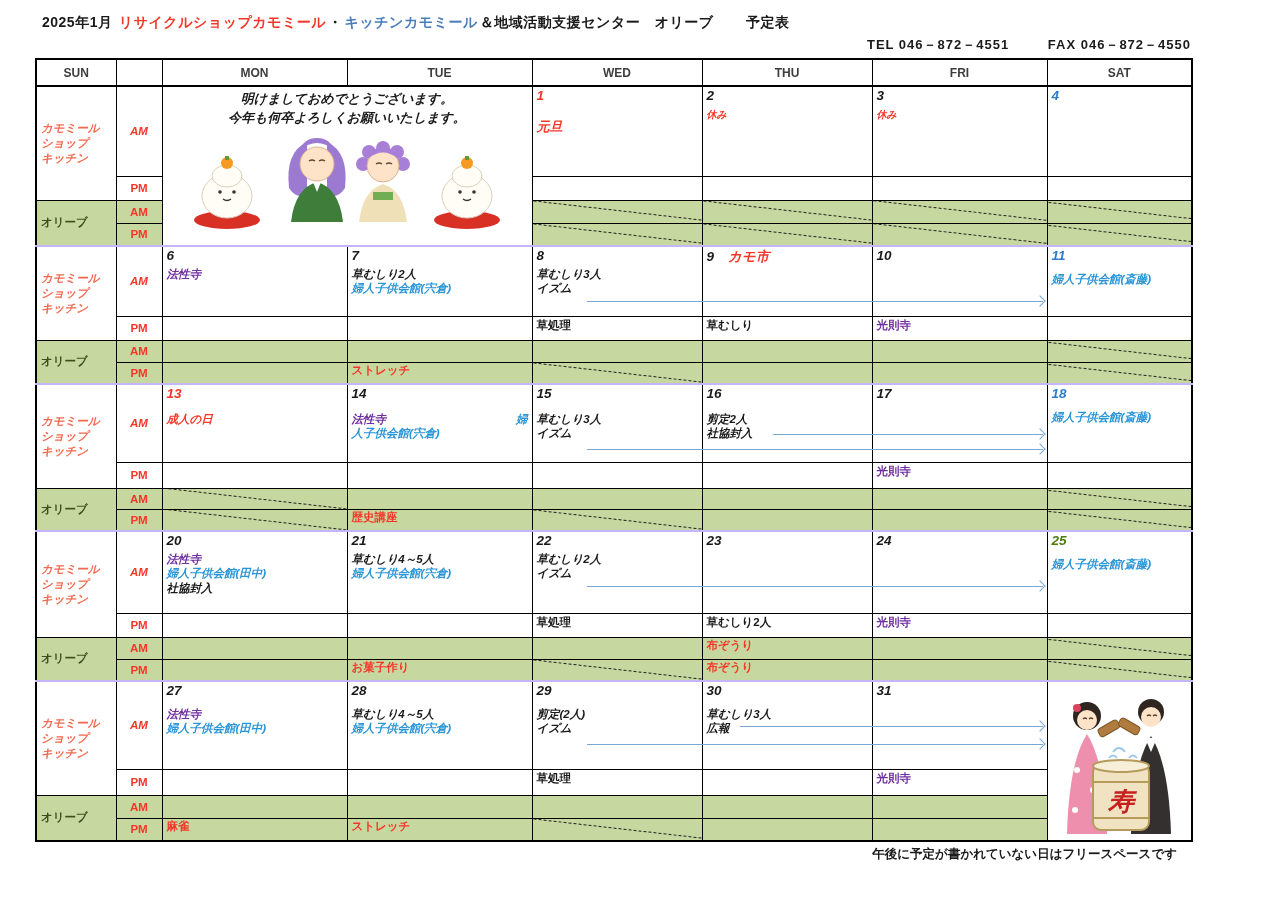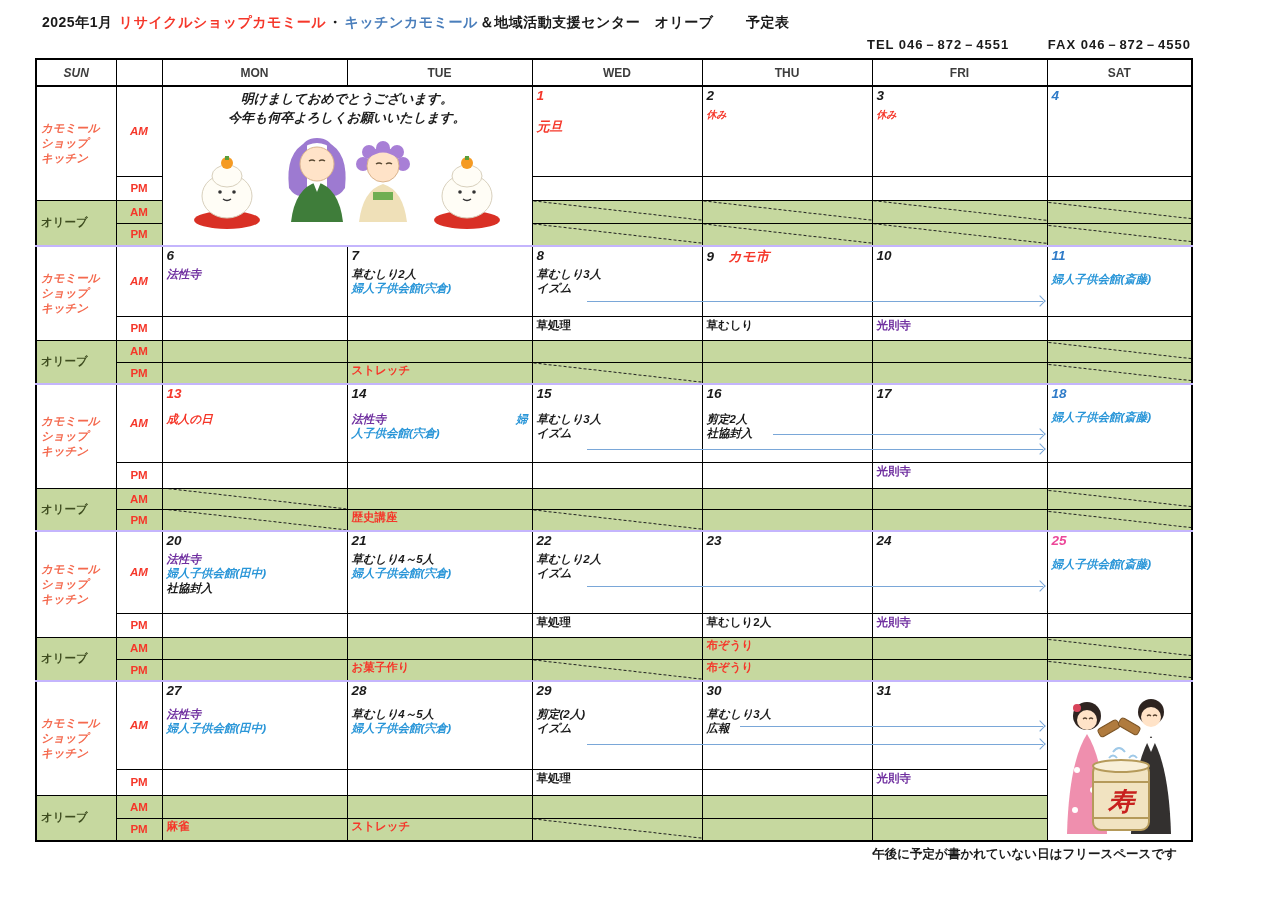--- a/index.html
+++ b/index.html
@@ -8,21 +8,21 @@
   .titlebar .seg{margin-right:2px;}
   .suffix{margin-left:26px;}
   .contact{width:1156px;margin:4px 0 4px 35px;text-align:right;font-size:13px;font-weight:700;letter-spacing:1px;}
   .contact .fax{margin-left:34px;}
   .wrap{position:relative;width:1156px;margin:2px 0 0 35px;}
   table{border-collapse:collapse;table-layout:fixed;width:1156px;}
   td{border:1px solid #000;vertical-align:top;padding:1px 4px;overflow:hidden;}
   table{border:2px solid #000;}
   tr.hdr td{border-bottom:2px solid #000;vertical-align:middle;text-align:center;font-size:12px;font-weight:700;color:#3d3d3d;padding:0;}
   tr.wk td{border-top:2px solid #c4b5fd;font-style:italic;}
-  .c-sun{color:#f5372a;font-style:italic;}
+  .c-sun{color:#f5372a;}
   .c-sat{color:#7c9cd0;}
   .glabel{vertical-align:middle;font-size:11.5px;font-weight:700;line-height:1.3;}
   .cam{color:#f4694e;white-space:pre-line;}
   .oliv{background:#c6d89f;color:#3f4d20;}
   .ampm{vertical-align:middle;text-align:center;font-size:11.5px;font-weight:700;color:#f5372a;padding:0;}
   .g{background:#c6d89f;}
   .dnum{font-size:13.5px;font-weight:700;line-height:1.15;}
   .numrow{display:flex;align-items:baseline;gap:14px;}
   .badge{font-size:13.5px;font-weight:700;color:#f5372a;}
   .entry{font-size:11.5px;font-weight:600;line-height:1.3;}
@@ -329,21 +329,21 @@
     <div class="entry first" style="color: rgb(26, 26, 26);">草むしり2人</div>
     <div class="entry" style="color: rgb(26, 26, 26);">イズム</div>
   </td>
   <td>
     <div class="dnum">23</div>
   </td>
   <td>
     <div class="dnum">24</div>
   </td>
   <td>
-    <div class="dnum" style="color: #ec4899;">25</div>
+    <div class="dnum" style="color: #4d7c0f;">25</div>
     <div class="entry" style="margin-top: 8px; color: rgb(42, 150, 216);">婦人子供会館(斎藤)</div>
   </td>
 </tr>
 <tr style="height:24px">
   <td class="ampm">PM</td>
   <td></td>
   <td></td>
   <td>
             <div class="entry" style="color: rgb(26, 26, 26);">草処理</div>
           </td>

